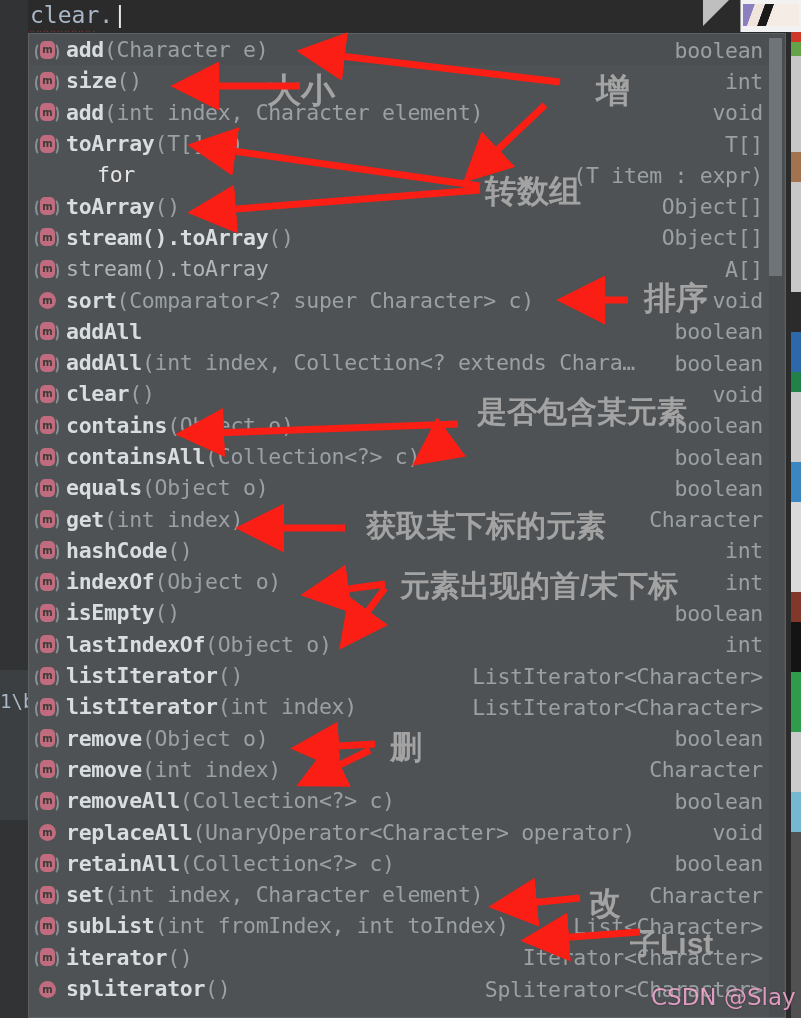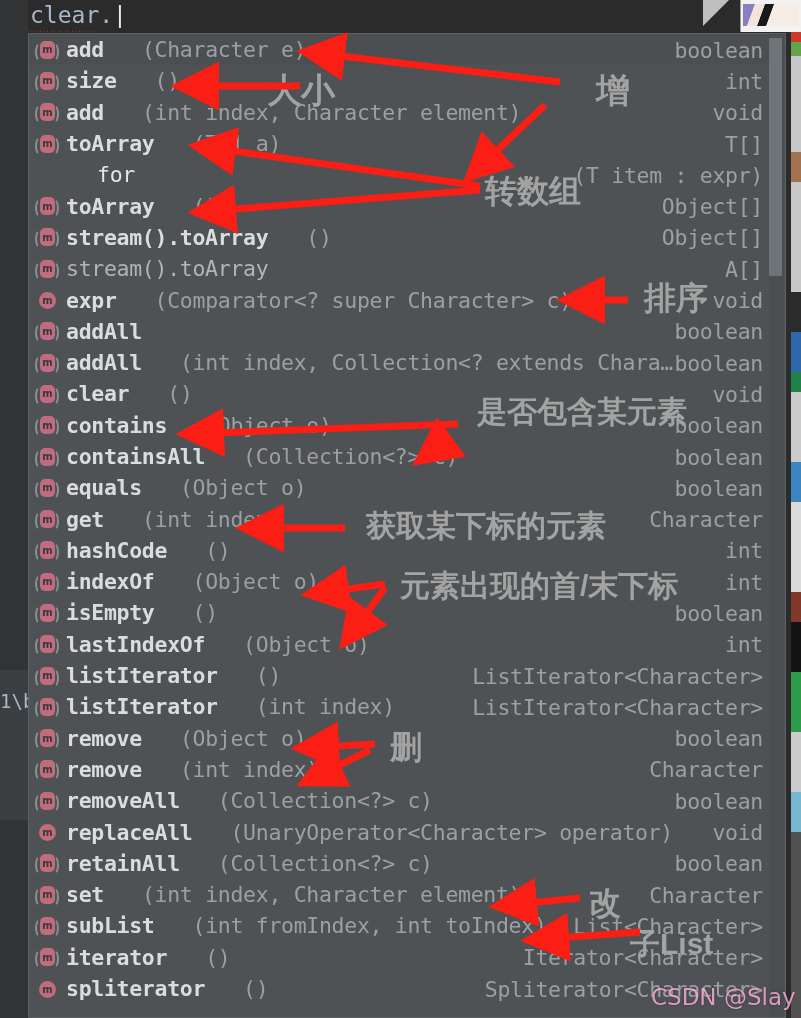--- a/index.html
+++ b/index.html
@@ -110,21 +110,21 @@
     position:absolute;top:2px;width:7px;height:16px;
     border:2px solid #8a9196;border-radius:50%;
   }
   .icon .arcL{left:0px;border-right-color:transparent;border-top-color:transparent;border-bottom-color:transparent;}
   .icon .arcR{right:0px;border-left-color:transparent;border-top-color:transparent;border-bottom-color:transparent;}
 
   .mname{
     font-size:21.5px;font-weight:bold;color:#d8dde0;letter-spacing:-0.3px;
   }
   .msig{
-    font-size:21.5px;color:#9aa0a3;letter-spacing:-0.3px;padding-left:38px;
+    font-size:21.5px;color:#9aa0a3;letter-spacing:-0.3px;
   }
   .tmpl{
     font-size:21.5px;color:#e5e5e5;padding-left:31px;letter-spacing:-0.3px;
   }
   .mtype{
     position:absolute;right:22px;top:50%;transform:translateY(-50%);
     font-size:21.5px;color:#9aa0a3;letter-spacing:-0.3px;
   }
   
   #sb-track{
@@ -241,21 +241,21 @@
           <span class="arcR"></span>
           <span class="badge">m</span>
         </span>
         <span class="mname" style="font-weight: normal; color: rgb(176, 181, 184);">stream().toArray</span>
         <span class="mtype">A[]</span>
       </div>
       <div class="row">
         <span class="icon round">
           <span class="badge">m</span>
         </span>
-        <span class="mname">expr</span>
+        <span class="mname">sort</span>
         <span class="msig">(Comparator&lt;? super Character&gt; c)</span>
         <span class="mtype">void</span>
       </div>
       <div class="row">
         <span class="icon">
           <span class="arcL"></span>
           <span class="arcR"></span>
           <span class="badge">m</span>
         </span>
         <span class="mname">addAll</span>

